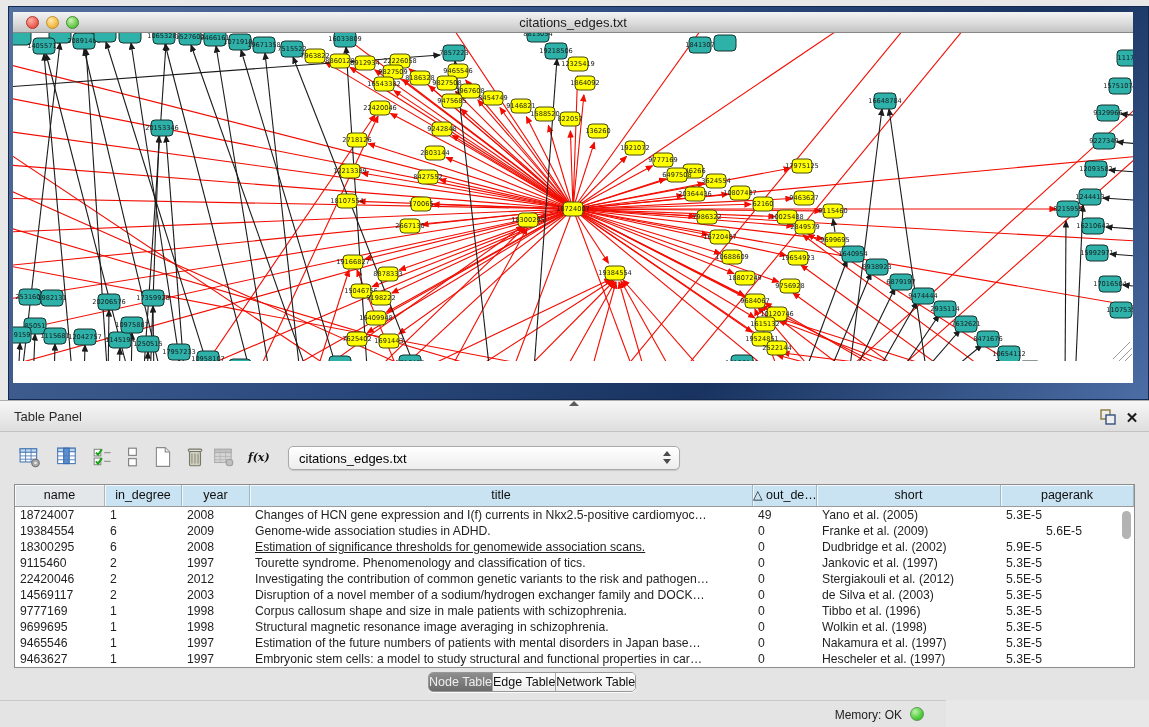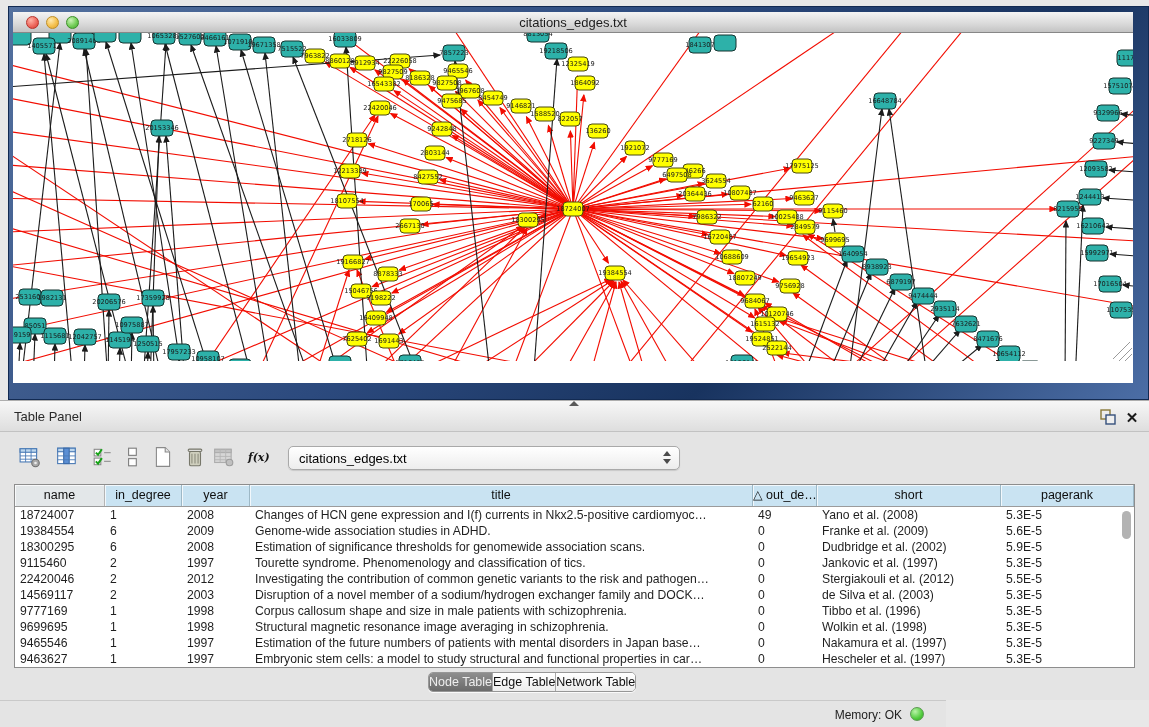--- a/index.html
+++ b/index.html
@@ -889,37 +889,37 @@
         <div class="th" style="flex: 0 0 184px;">short</div>
         <div class="th" style="flex: 1 1 auto;">pagerank</div>
       </div>
     <div class="tbody" id="tbody">
         <div class="tr">
           <div class="td" style="flex: 0 0 90px;">18724007</div>
           <div class="td" style="flex: 0 0 77px;">1</div>
           <div class="td" style="flex: 0 0 68px;">2008</div>
           <div class="td" style="flex: 0 0 503px;">Changes of HCN gene expression and I(f) currents in Nkx2.5-positive cardiomyoc…</div>
           <div class="td" style="flex: 0 0 64px;">49</div>
-          <div class="td" style="flex: 0 0 184px;">Yano et al. (2008)</div>
+          <div class="td" style="flex: 0 0 184px;">Yano et al. (2005)</div>
           <div class="td" style="flex: 1 1 auto;">5.3E-5</div>
         </div>
         <div class="tr">
           <div class="td" style="flex: 0 0 90px;">19384554</div>
           <div class="td" style="flex: 0 0 77px;">6</div>
           <div class="td" style="flex: 0 0 68px;">2009</div>
           <div class="td" style="flex: 0 0 503px;">Genome-wide association studies in ADHD.</div>
           <div class="td" style="flex: 0 0 64px;">0</div>
           <div class="td" style="flex: 0 0 184px;">Franke et al. (2009)</div>
-          <div class="td" style="flex: 1 1 auto;">5.6E-5</div>
+          <div class="td" style="flex: 1 1 auto; margin-left: 40px;">5.6E-5</div>
         </div>
         <div class="tr">
           <div class="td" style="flex: 0 0 90px;">18300295</div>
           <div class="td" style="flex: 0 0 77px;">6</div>
           <div class="td" style="flex: 0 0 68px;">2008</div>
-          <div class="td" style="flex: 0 0 503px;">Estimation of significance thresholds for genomewide association scans.</div>
+          <div class="td" style="flex: 0 0 503px; text-decoration: underline;">Estimation of significance thresholds for genomewide association scans.</div>
           <div class="td" style="flex: 0 0 64px;">0</div>
           <div class="td" style="flex: 0 0 184px;">Dudbridge et al. (2002)</div>
           <div class="td" style="flex: 1 1 auto;">5.9E-5</div>
         </div>
         <div class="tr">
           <div class="td" style="flex: 0 0 90px;">9115460</div>
           <div class="td" style="flex: 0 0 77px;">2</div>
           <div class="td" style="flex: 0 0 68px;">1997</div>
           <div class="td" style="flex: 0 0 503px;">Tourette syndrome. Phenomenology and classification of tics.</div>
           <div class="td" style="flex: 0 0 64px;">0</div>

